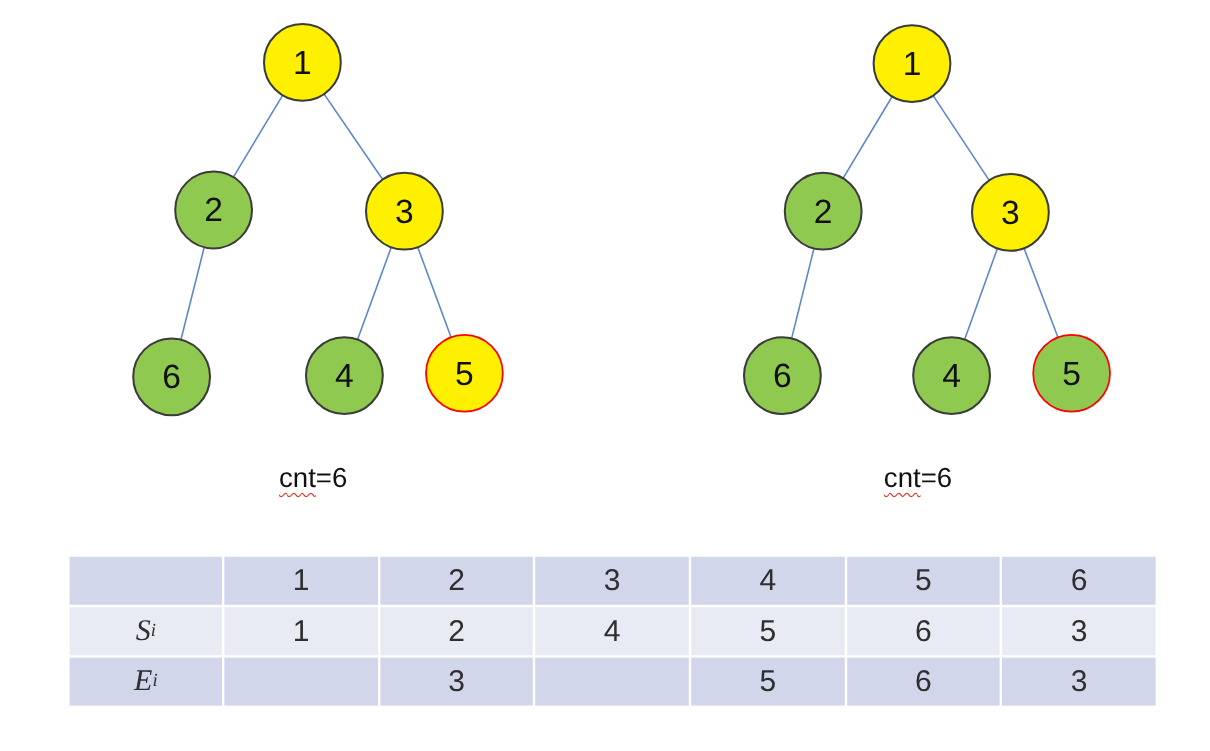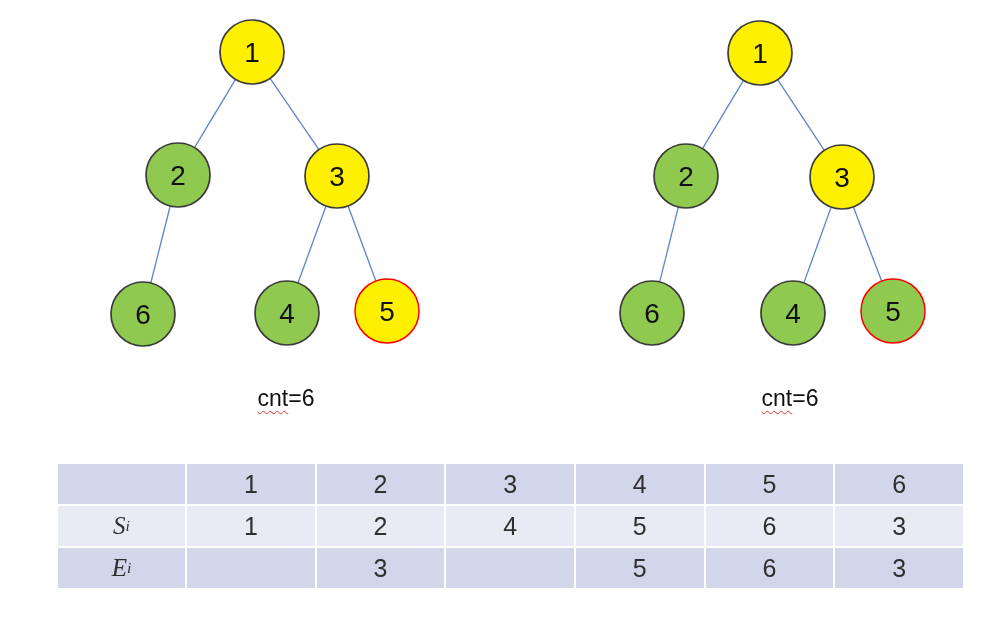--- a/index.html
+++ b/index.html
@@ -11,21 +11,20 @@
     font-family:"Liberation Sans", sans-serif;
   }
   #tree-svg{position:absolute;left:0;top:0;}
   .cnt-label{
     position:absolute;
     transform:translateX(-50%);
     font-size:23px;
     color:#111;
     white-space:nowrap;
     line-height:24px;
-    margin-left:25px;
   }
   .squiggle{
     text-decoration-line:underline;
     text-decoration-style:wavy;
     text-decoration-color:#e0392e;
     text-decoration-thickness:1px;
     text-underline-offset:4px;
   }
   .data-table{
     position:absolute;

